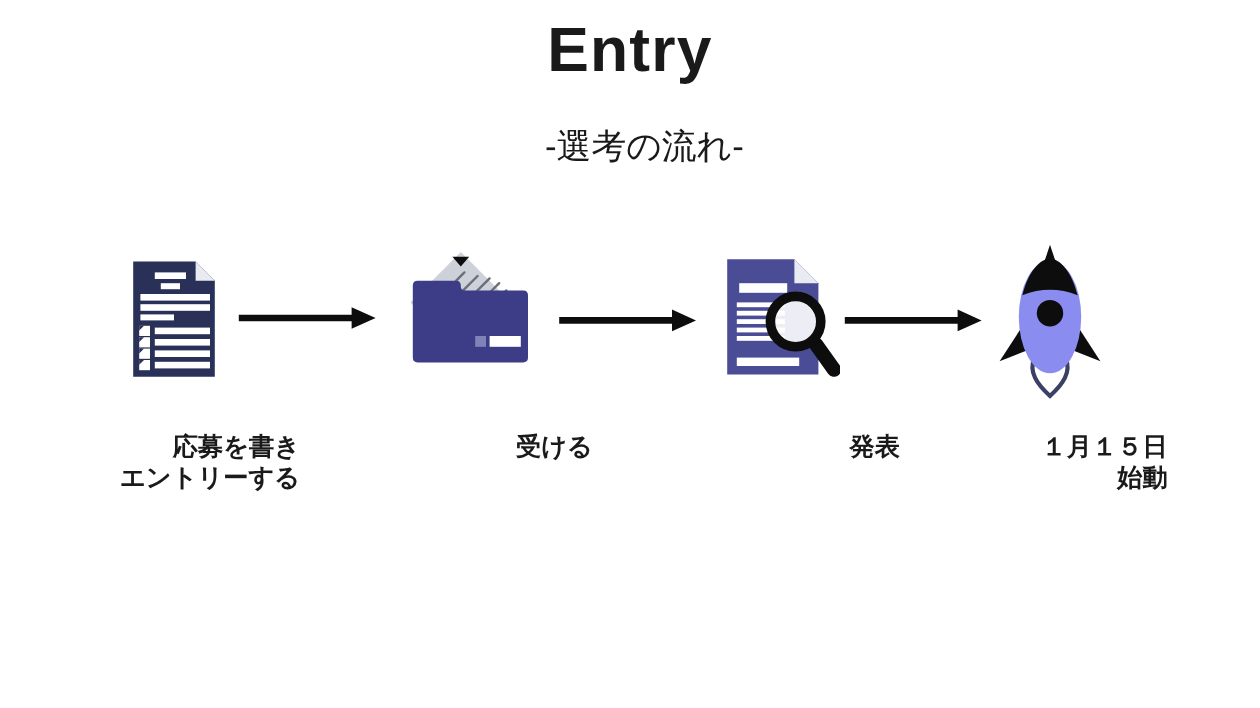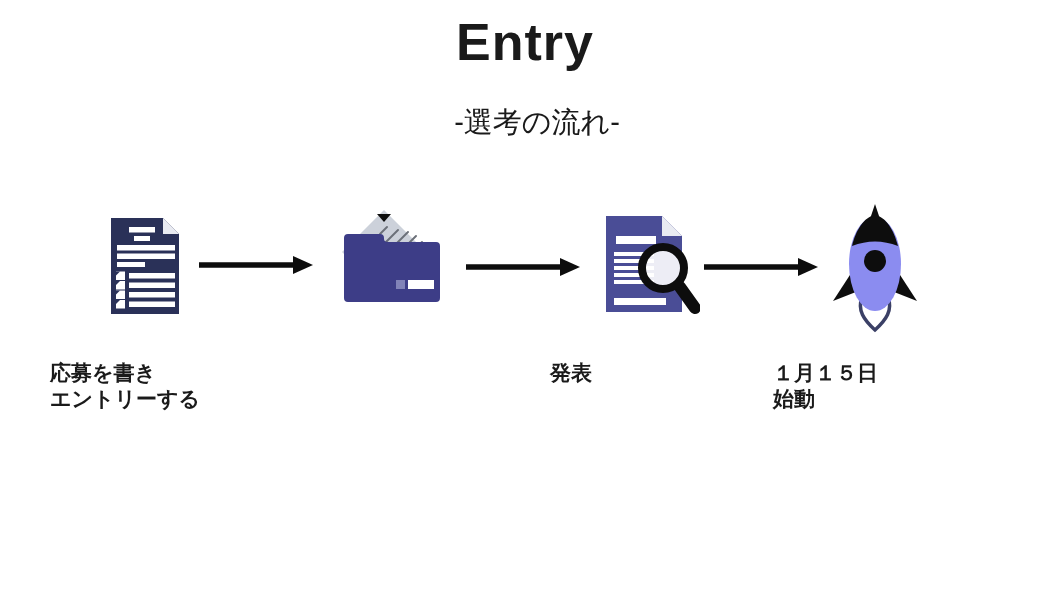--- a/index.html
+++ b/index.html
@@ -12,21 +12,21 @@
     left:0;top:14px;width:1050px;text-align:center;
     font-family:Liberation Sans, sans-serif;
     font-weight:700;font-size:52px;line-height:1.1;
     color:var(--c-text,#1a1a1a);letter-spacing:1px;
   }
   .page-subtitle{
     left:0;top:103px;width:1050px;text-align:center;
     font-size:29px;font-weight:400;color:var(--c-text,#1a1a1a);padding-left:12px;
   }
   .step-label{
-    top:360px;width:200px;text-align:left;
+    top:360px;width:200px;text-align:right;
     font-size:21px;font-weight:700;line-height:26px;color:var(--c-text,#1a1a1a);
   }
   .lbl1{left:50px;} .lbl2{left:294px;} .lbl3{left:550px;} .lbl4{left:773px;}
 
   
   .f-white{fill:var(--c-white,#ffffff);}
   .f-navy{fill:var(--c-doc-navy,#2a3158);}
   .f-indigo{fill:var(--c-folder-indigo,#3d3d87);}
   .f-mindigo{fill:var(--c-doc-indigo,#4a4d96);}
   .f-peri{fill:var(--c-rocket-periwinkle,#8b8cf0);}
@@ -122,20 +122,21 @@
   <path class="f-black" d="M45,15 C34,17 26,30 22,46 Q45,37 68,46 C64,30 56,17 45,15 Z"></path>
   <polygon class="f-black" points="45,4 40,19 50,19"></polygon>
   <circle class="f-black" cx="45" cy="61" r="11"></circle>
 </svg>
 
 <div class="abs step-label lbl1">
   <div>応募を書き</div>
   <div>エントリーする</div>
 </div>
 <div class="abs step-label lbl2">
+  <div>受ける</div>
 </div>
 <div class="abs step-label lbl3">
   <div>発表</div>
   <div></div>
 </div>
 <div class="abs step-label lbl4">
   <div>１月１５日</div>
   <div>始動</div>
 </div>
 

